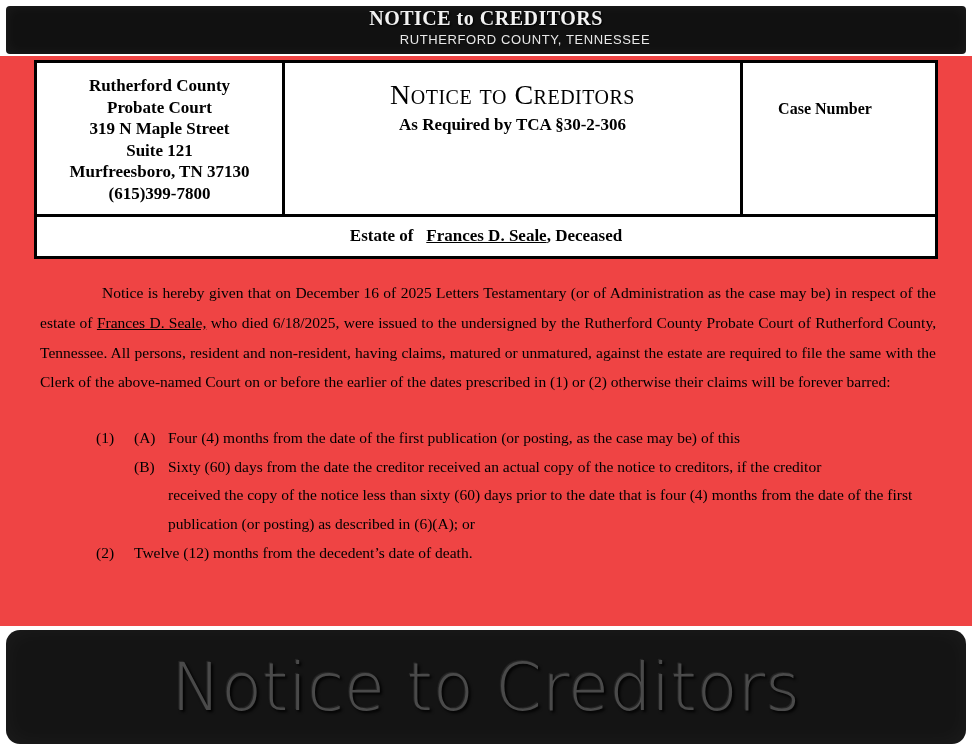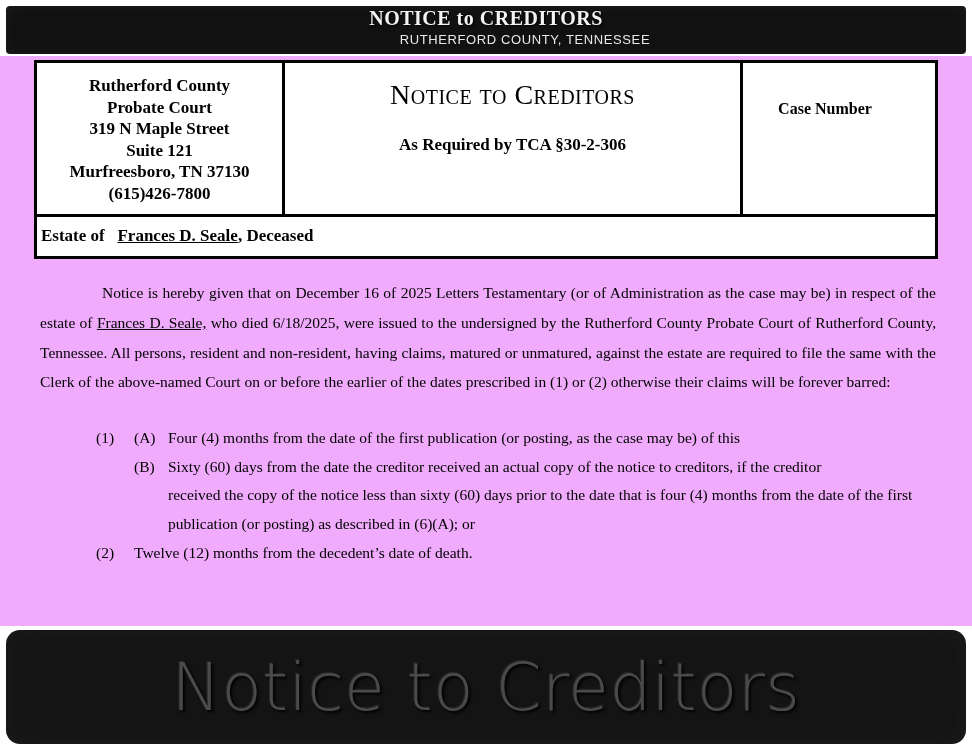--- a/index.html
+++ b/index.html
@@ -54,21 +54,21 @@
     padding-left: 39px;
   }
 
   
   .doc {
     position: absolute;
     left: 0;
     top: 56px;
     width: 972px;
     height: 570px;
-    background: #f0abfc;
+    background: #ef4444;
   }
 
   
   .header-table {
     position: absolute;
     left: 34px;
     top: 4px;
     width: 904px;
     border: 3px solid #000;
     box-sizing: border-box;
@@ -101,32 +101,33 @@
     padding-top: 16px;
   }
   .ht-mid .title-main {
     font-size: 28px;
     font-variant: small-caps;
     letter-spacing: 0.5px;
   }
   .ht-mid .title-sub {
     font-size: 17px;
     font-weight: bold;
-    margin-top: 24px;
+    margin-top: 4px;
   }
   .ht-right {
     width: 164px;
     text-align: center;
     font-weight: bold;
     font-size: 16px;
     padding-top: 34px;
     line-height: 1.5;
   }
   .ht-estate {
     width: 100%;
+    text-align: center;
     font-weight: bold;
     font-size: 17px;
     padding: 9px 4px 10px 4px;
   }
   .ht-estate .name {
     text-decoration: underline;
   }
 
   
   .body-text {
@@ -213,21 +214,21 @@
 
   <div class="header-table">
     <div class="ht-row top">
 
       <div class="ht-cell ht-left">
         <div>Rutherford County</div>
         <div>Probate Court</div>
         <div>319 N Maple Street</div>
         <div>Suite 121</div>
         <div>Murfreesboro, TN  37130</div>
-        <div>(615)426-7800</div>
+        <div>(615)399-7800</div>
       </div>
 
       <div class="ht-cell ht-mid">
         <div class="title-main">Notice to Creditors</div>
         <div class="title-sub">As Required by TCA §30-2-306</div>
       </div>
 
       <div class="ht-cell ht-right">
         <div>Case Number</div>
       </div>

